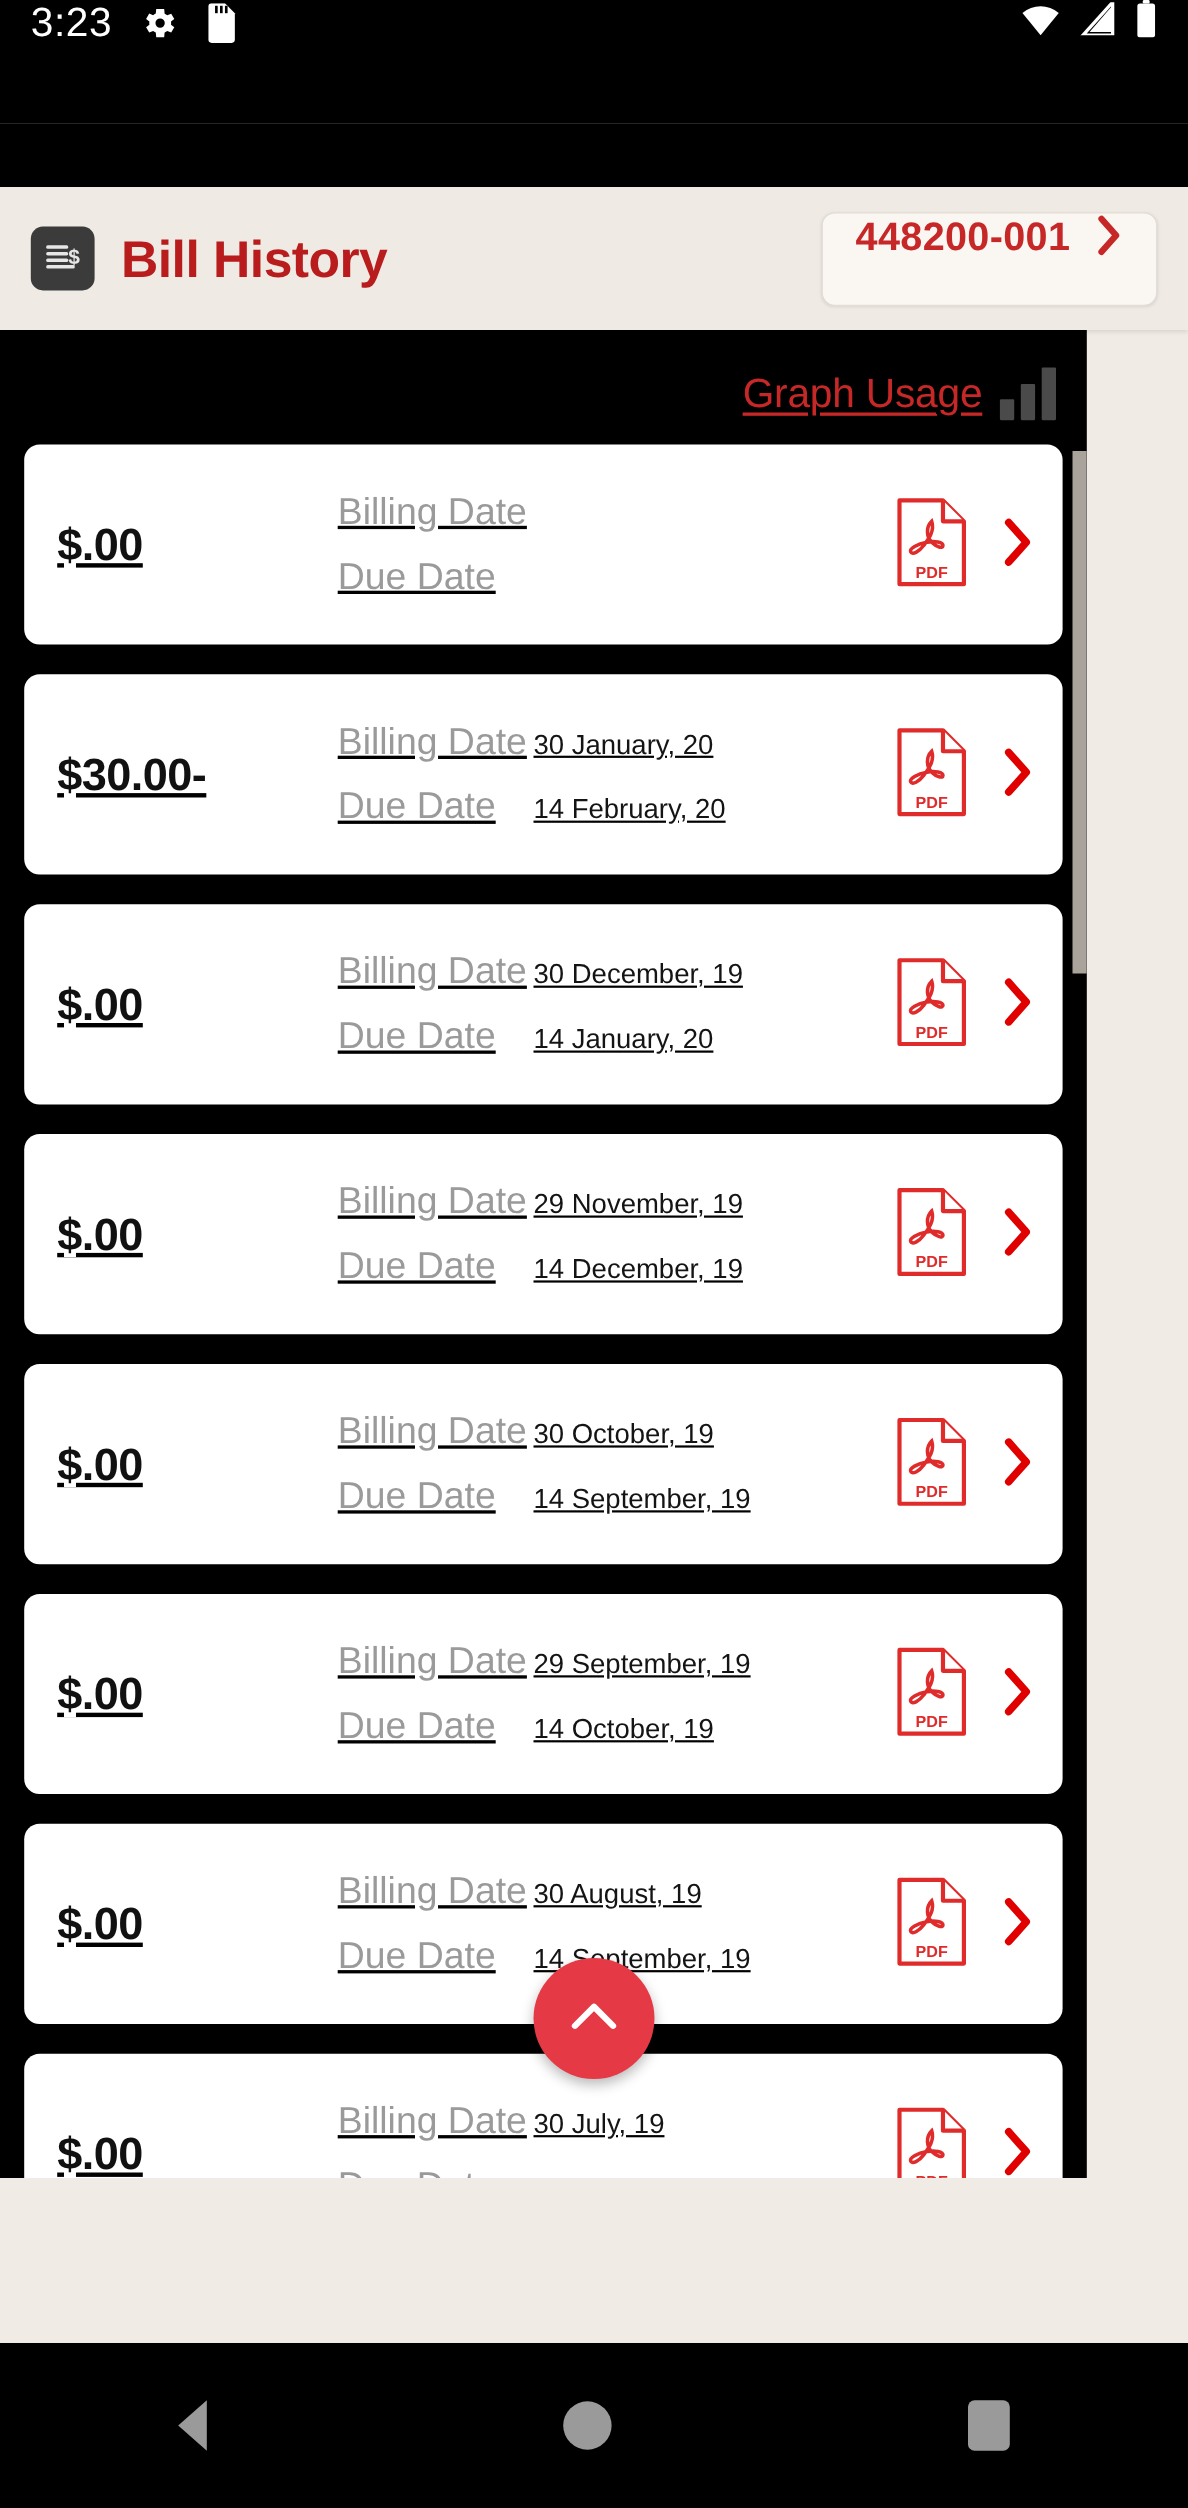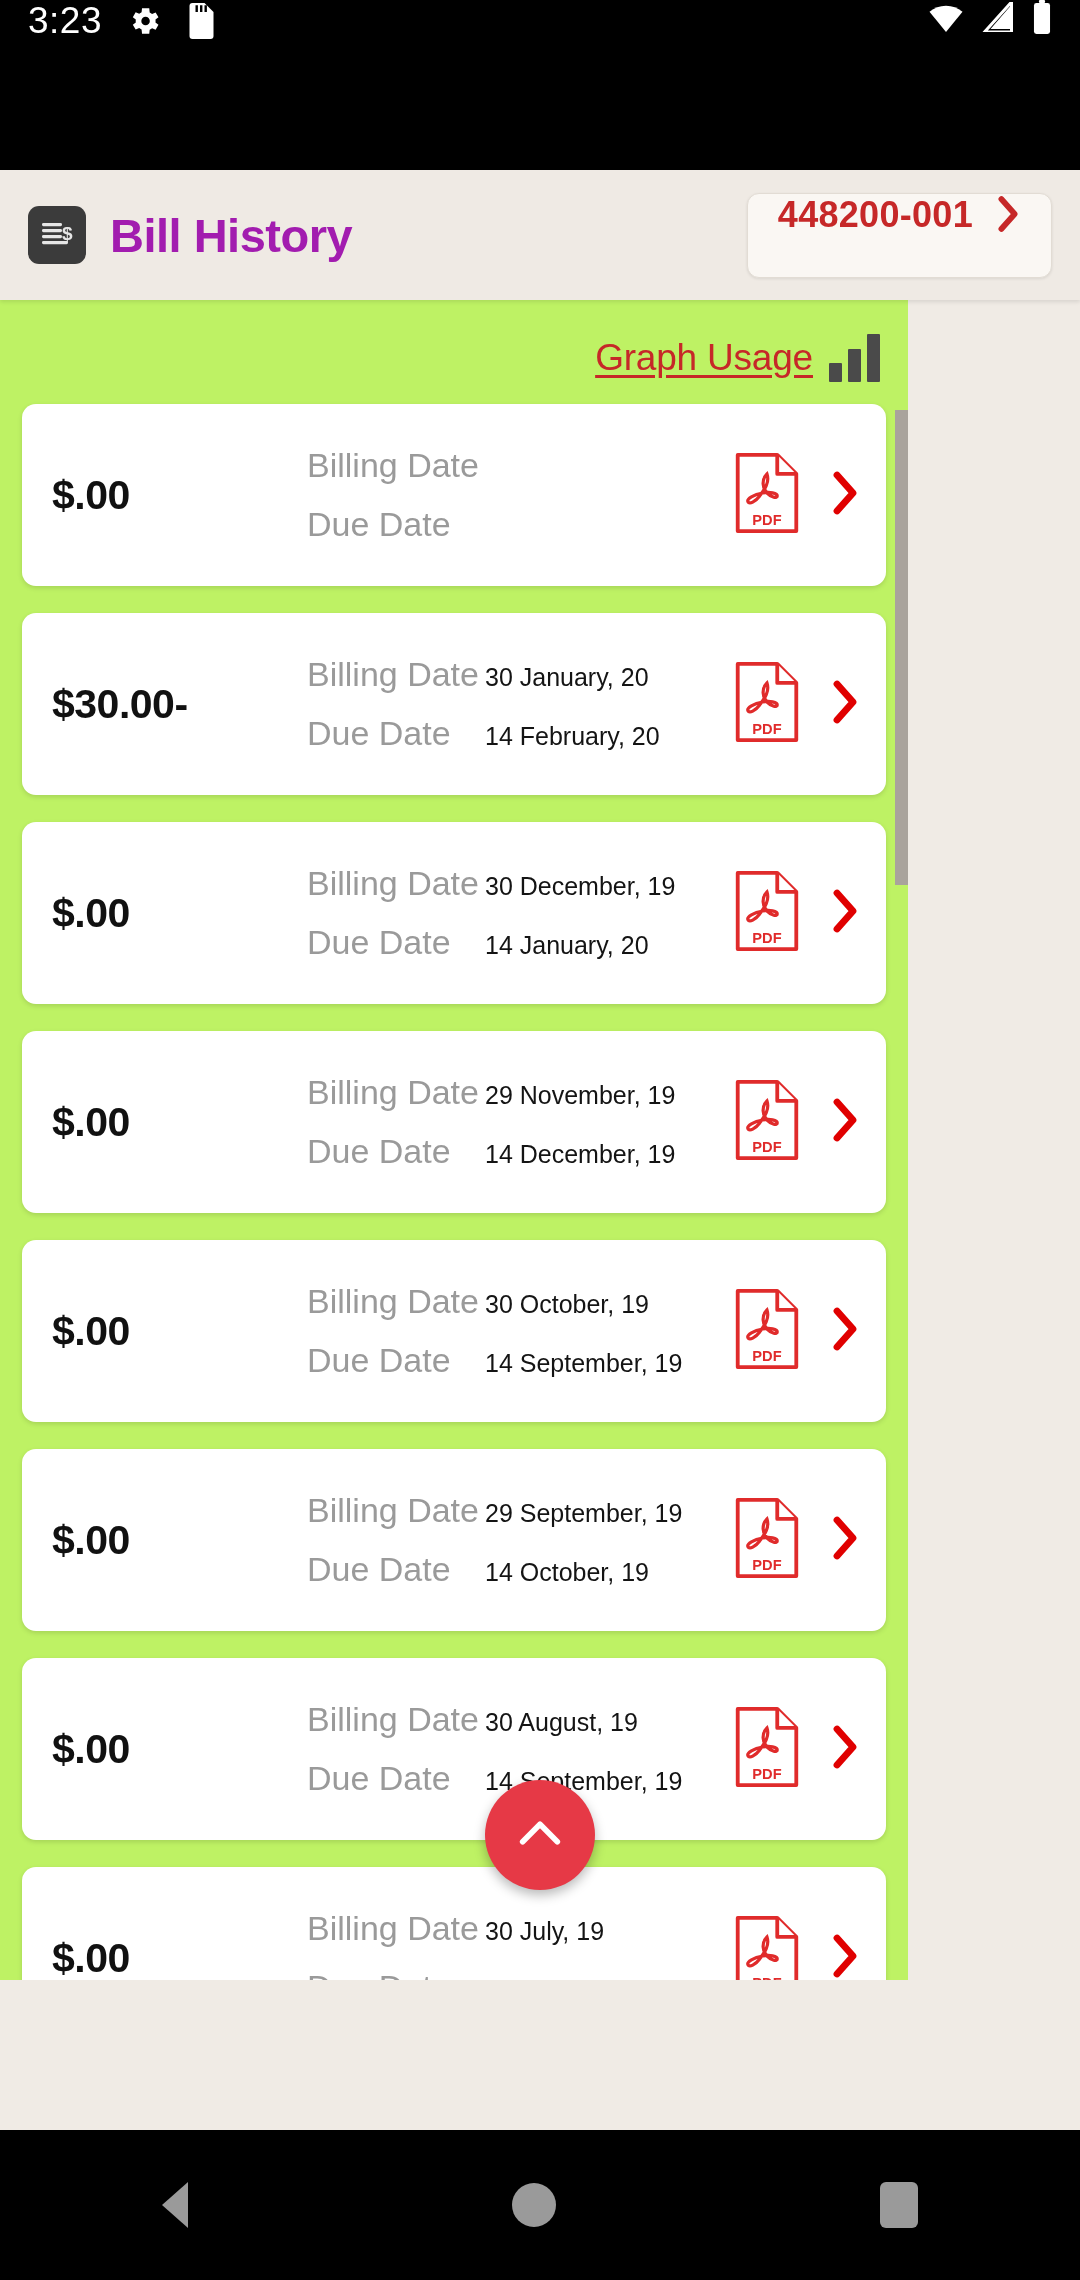--- a/index.html
+++ b/index.html
@@ -33,39 +33,39 @@
     background:#efeae4;
     display:flex; align-items:center; padding:0 28px;
     box-shadow:0 2px 4px rgba(0,0,0,0.10);
     z-index:5;
   }
   .bill-icon {
     width:58px; height:58px; border-radius:11px; background:#3b3b3b;
     display:flex; align-items:center; justify-content:center; flex:0 0 auto;
   }
   .appbar-title {
-    font-size:47px; font-weight:bold; color:#a21caf;
+    font-size:47px; font-weight:bold; color:#b91c1c;
     margin-left:24px; letter-spacing:-0.5px; white-space:nowrap;
   }
   .acct-btn {
     margin-left:auto;
     background:#faf7f3;
     border:1px solid #e2dcd4;
     border-radius:12px;
     height:85px;
     padding:0 30px;
     display:flex; gap:22px;
     box-shadow:0 1px 3px rgba(0,0,0,0.09);
   }
   .acct-num { color:#c62828; font-size:36px; font-weight:bold; letter-spacing:0.3px; }
 
   
   .content {
-    position:absolute; top:300px; left:0; width:908px; height:1680px;
-    background:#bef264; overflow:hidden;
+    position:absolute; top:300px; left:0; width:988px; height:1680px;
+    background:#000000; overflow:hidden;text-decoration:underline;
   }
   .graph-row {
     display:flex; align-items:center; justify-content:flex-end;
     gap:16px; padding:34px 28px 22px 0;
   }
   .graph-link {
     color:#c62828; font-size:37px; text-decoration:underline;
     text-underline-offset:5px; letter-spacing:-0.2px;
   }
   .bars { display:flex; align-items:flex-end; gap:6px; height:48px; }

